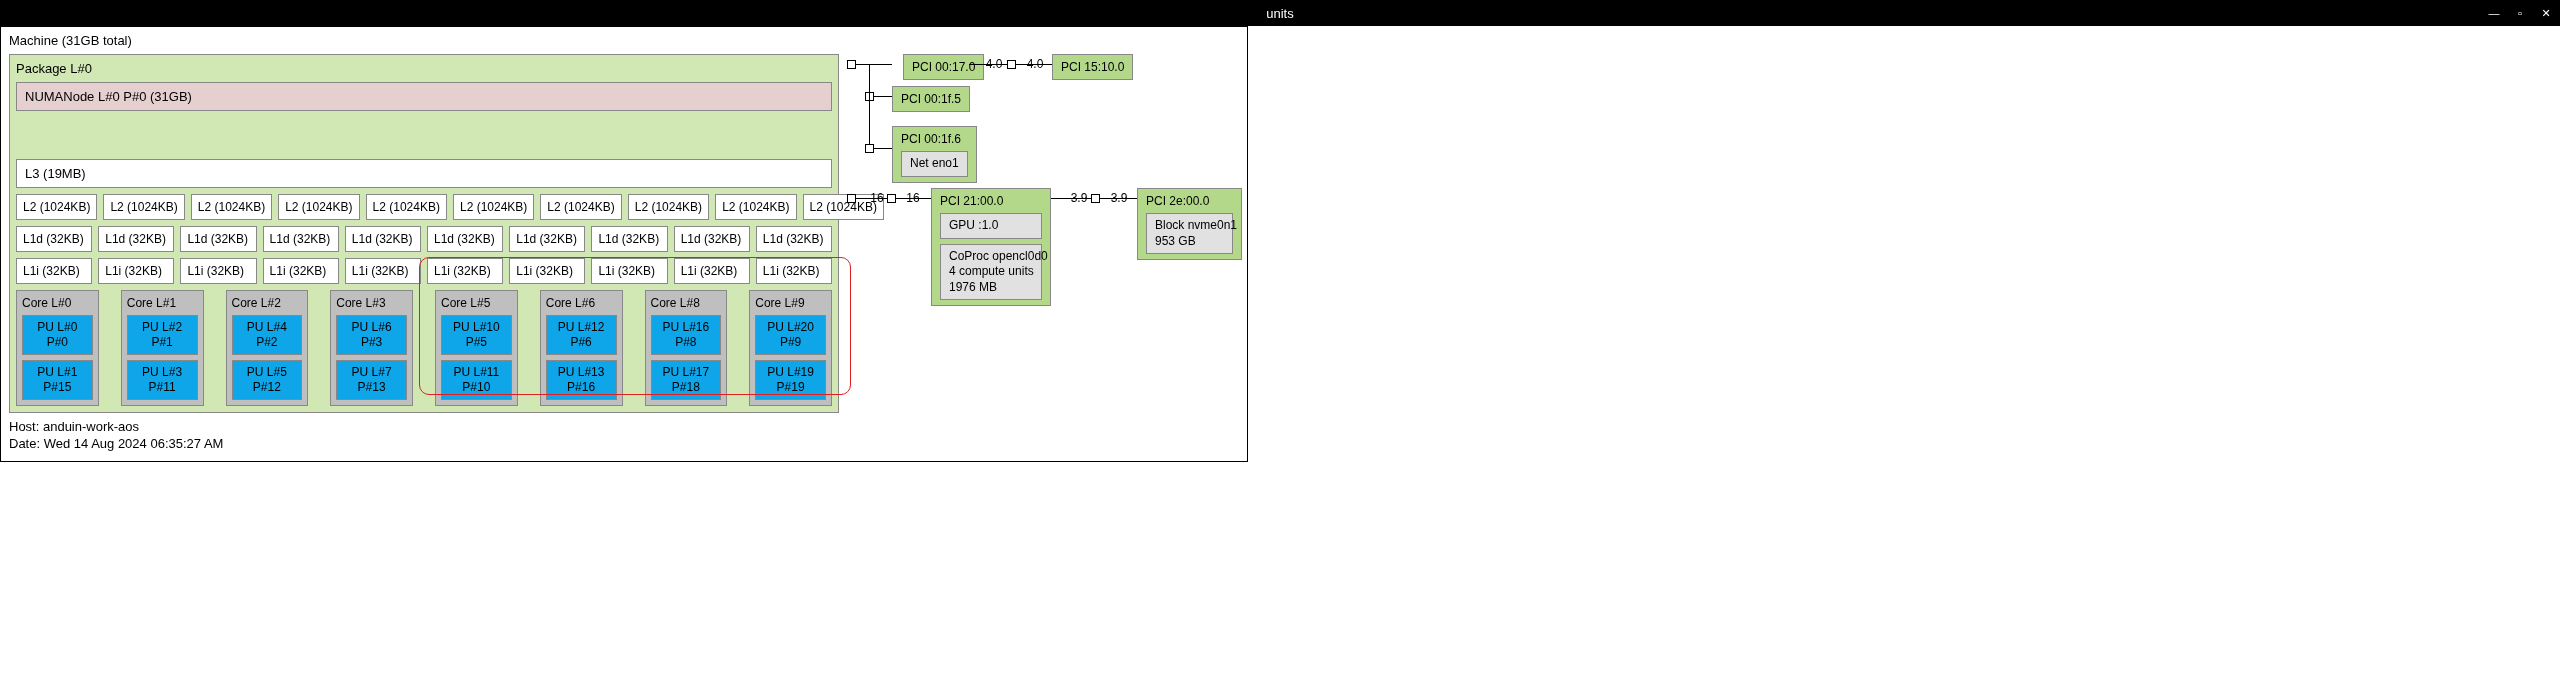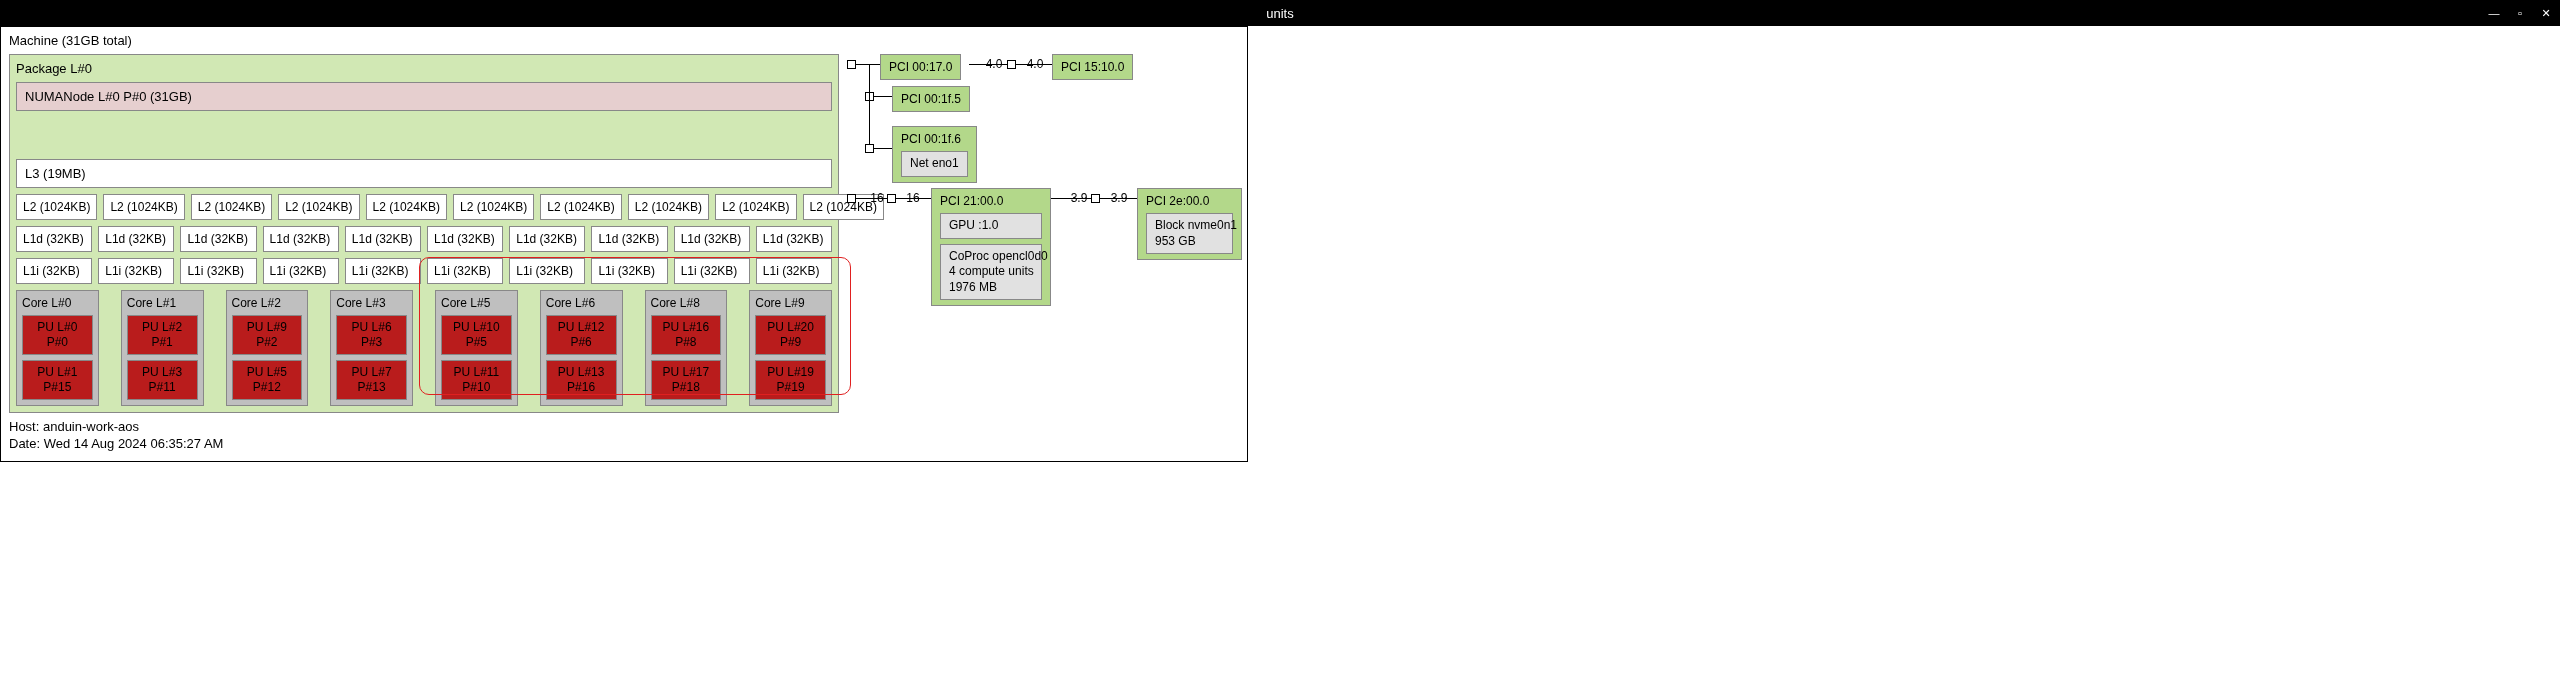--- a/index.html
+++ b/index.html
@@ -38,21 +38,21 @@
     background: #fff; border: 1px solid #888; padding: 5px 6px;
     font-size: 12px; flex: 1; text-align: left; white-space: nowrap;
   }
   .cores-row { display: flex; gap: 22px; }
   .core {
     background: #bfbfbf; border: 1px solid #888; padding: 5px;
     flex: 1;
   }
   .core-label { font-size: 12px; margin-bottom: 5px; }
   .pu {
-    background: #b91c1c; border: 1px solid #888; padding: 4px 10px;
+    background: #0ea5e9; border: 1px solid #888; padding: 4px 10px;
     font-size: 12px; text-align: center; margin-bottom: 5px;
     line-height: 1.25;
   }
   .pu:last-child { margin-bottom: 0; }
   .pu-line { display: block; }
   .highlight-box {
     position: absolute; border: 1.5px solid #e02020; border-radius: 10px;
     pointer-events: none;
   }
   .io-col { position: relative; width: 400px; height: 330px; }
@@ -153,21 +153,21 @@
               <span class="pu-line">P#1</span>
             </div>
             <div class="pu">
               <span class="pu-line">PU L#3</span>
               <span class="pu-line">P#11</span>
             </div>
           </div>
           <div class="core">
             <div class="core-label">Core L#2</div>
             <div class="pu">
-              <span class="pu-line">PU L#9</span>
+              <span class="pu-line">PU L#4</span>
               <span class="pu-line">P#2</span>
             </div>
             <div class="pu">
               <span class="pu-line">PU L#5</span>
               <span class="pu-line">P#12</span>
             </div>
           </div>
           <div class="core">
             <div class="core-label">Core L#3</div>
             <div class="pu">
@@ -230,21 +230,21 @@
 
       <div class="junction" style="left:0px; top:6px;"></div>
       <div class="conn conn-h" style="left:9px; top:10px; width:36px;"></div>
       <div class="junction" style="left:18px; top:38px;"></div>
       <div class="conn conn-v" style="left:22px; top:10px; height:32px;"></div>
       <div class="conn conn-h" style="left:27px; top:42px; width:18px;"></div>
       <div class="conn conn-v" style="left:22px; top:42px; height:52px;"></div>
       <div class="junction" style="left:18px; top:90px;"></div>
       <div class="conn conn-h" style="left:27px; top:94px; width:18px;"></div>
 
-      <div class="pci" style="left:33px; top:0px;">
+      <div class="pci" style="left:56px; top:0px;">
         <span>PCI 00:17.0</span>
       </div>
       <div class="conn conn-h" style="left:122px; top:10px; width:83px;"></div>
       <div class="junction" style="left:160px; top:6px;"></div>
       <span class="bw" style="left:147px; top:10px;">4.0</span>
       <span class="bw" style="left:188px; top:10px;">4.0</span>
       <div class="pci" style="left:205px; top:0px;">
         <span>PCI 15:10.0</span>
       </div>
 

